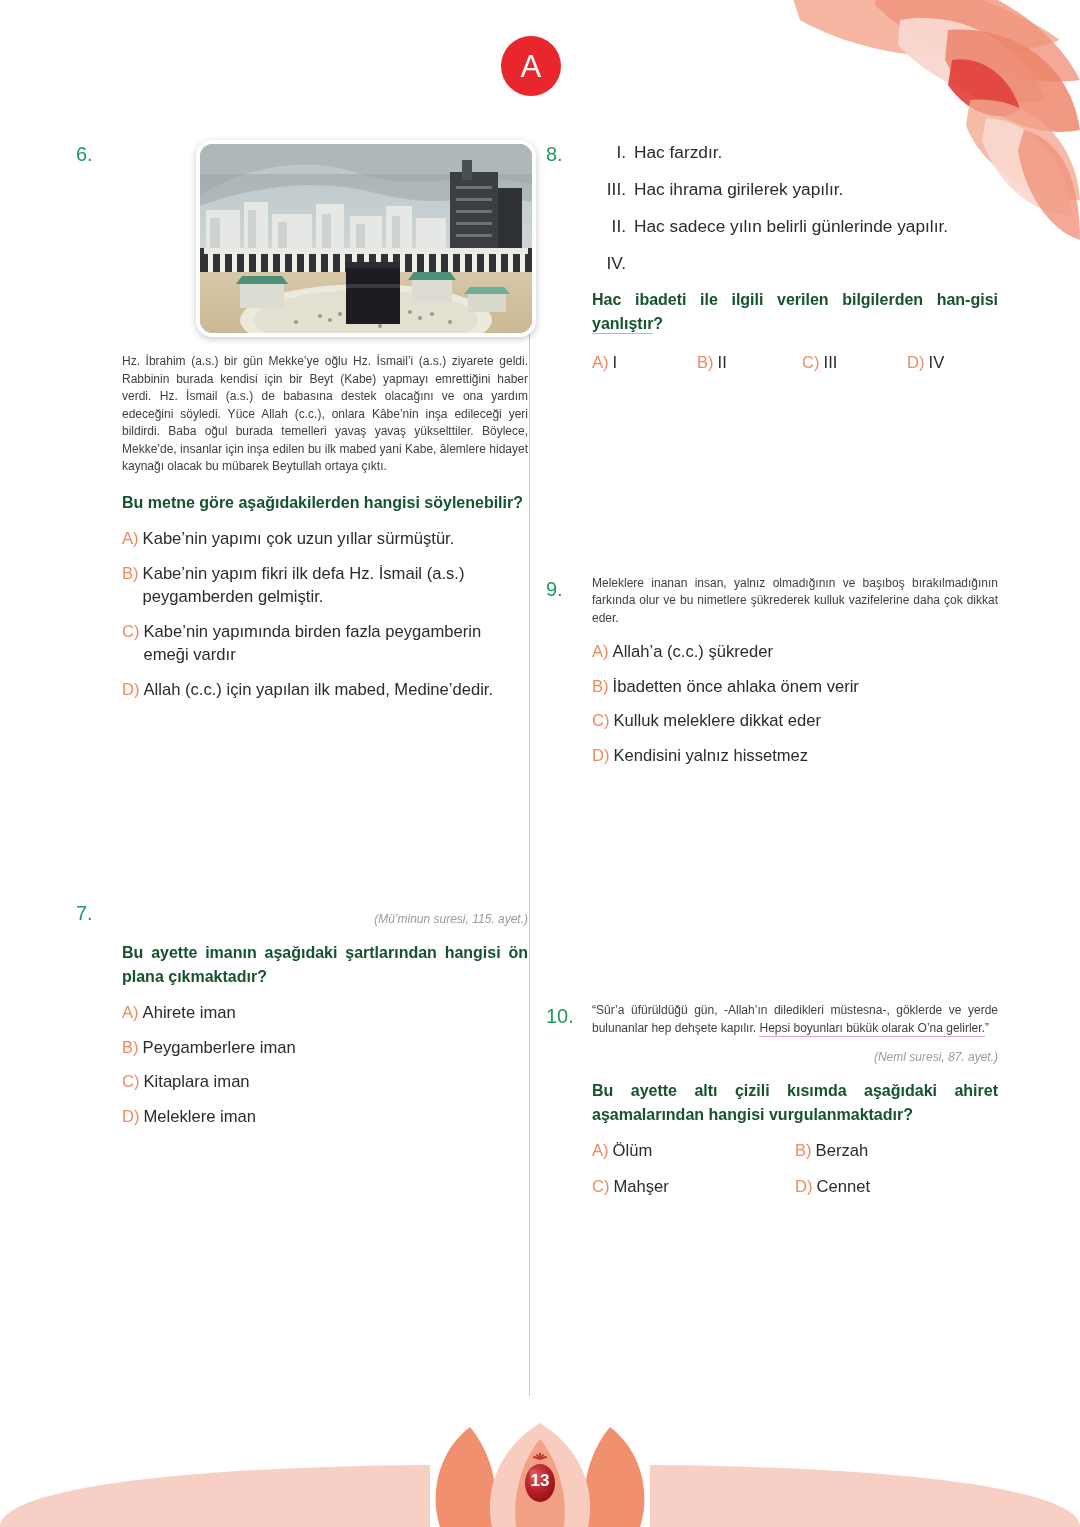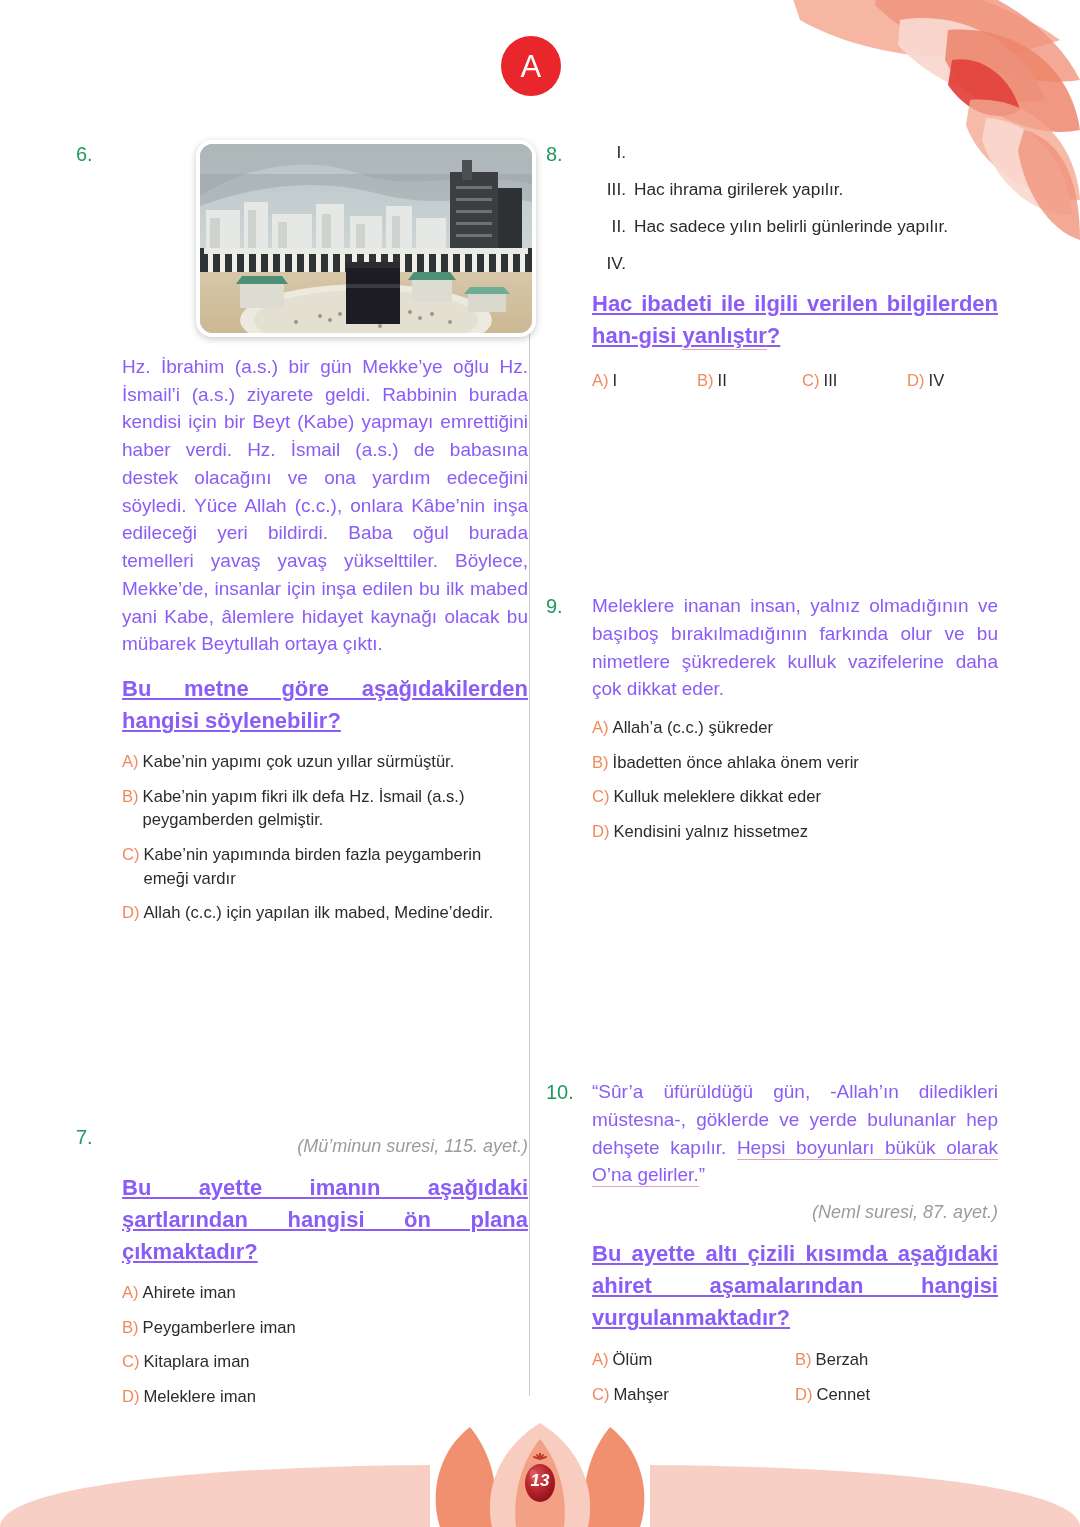--- a/index.html
+++ b/index.html
@@ -62,37 +62,36 @@
     font-size: 20px;
     font-weight: 400;
     width: 46px;
     flex: 0 0 46px;
     line-height: 1.35;
     padding-top: 1px;
   }
   .q-body { flex: 1 1 auto; min-width: 0; }
 
   .stem {
-    font-size: 19px;
+    font-size: 12px;
     line-height: 1.46;
-    color: #8b5cf6;
+    color: #404040;
     text-align: justify;
     text-justify: inter-word;
   }
   .ask {
-    font-size: 22px;
+    font-size: 16px;
     line-height: 1.46;
-    color: #8b5cf6;
+    color: #14532d;
     font-weight: bold;
     text-align: justify;
     margin-top: 15px;
-    text-decoration: underline;
   }
   .src {
-    font-size: 18px;
+    font-size: 12px;
     font-style: italic;
     color: #9b9b9b;
     text-align: right;
     margin-top: 13px;
   }
   .u-pink { border-bottom: 1.6px solid #e8a0b4; padding-bottom: 1px; }
 
   
   .opts { margin-top: 13px; }
   .opt {
@@ -170,21 +169,20 @@
     width: 42px; height: 52px;
     display: flex; align-items: center; justify-content: center;
   }
   .page-num span {
     position: relative;
     z-index: 3;
     color: #fff;
     font-size: 17px;
     font-weight: bold;
     transform: translateY(2px);
-    font-style: italic;
   }
 </style>
 </head>
 <body>
 
 <div class="page">
 
   <div class="deco-tr">
     <svg width="300" height="260" viewBox="0 0 300 260">
       <g opacity="0.95">
@@ -381,20 +379,21 @@
 
   <div class="col col-right">
 
     <div class="q">
       <div class="q-row">
         <div class="q-num">8.</div>
         <div class="q-body">
           <div class="roman-list">
             <div class="roman-item">
               <span class="rn">I.</span>
+              <span class="rt">Hac farzdır.</span>
             </div>
             <div class="roman-item">
               <span class="rn">III.</span>
               <span class="rt">Hac ihrama girilerek yapılır.</span>
             </div>
             <div class="roman-item">
               <span class="rn">II.</span>
               <span class="rt">Hac sadece yılın belirli günlerinde yapılır.</span>
             </div>
             <div class="roman-item">

